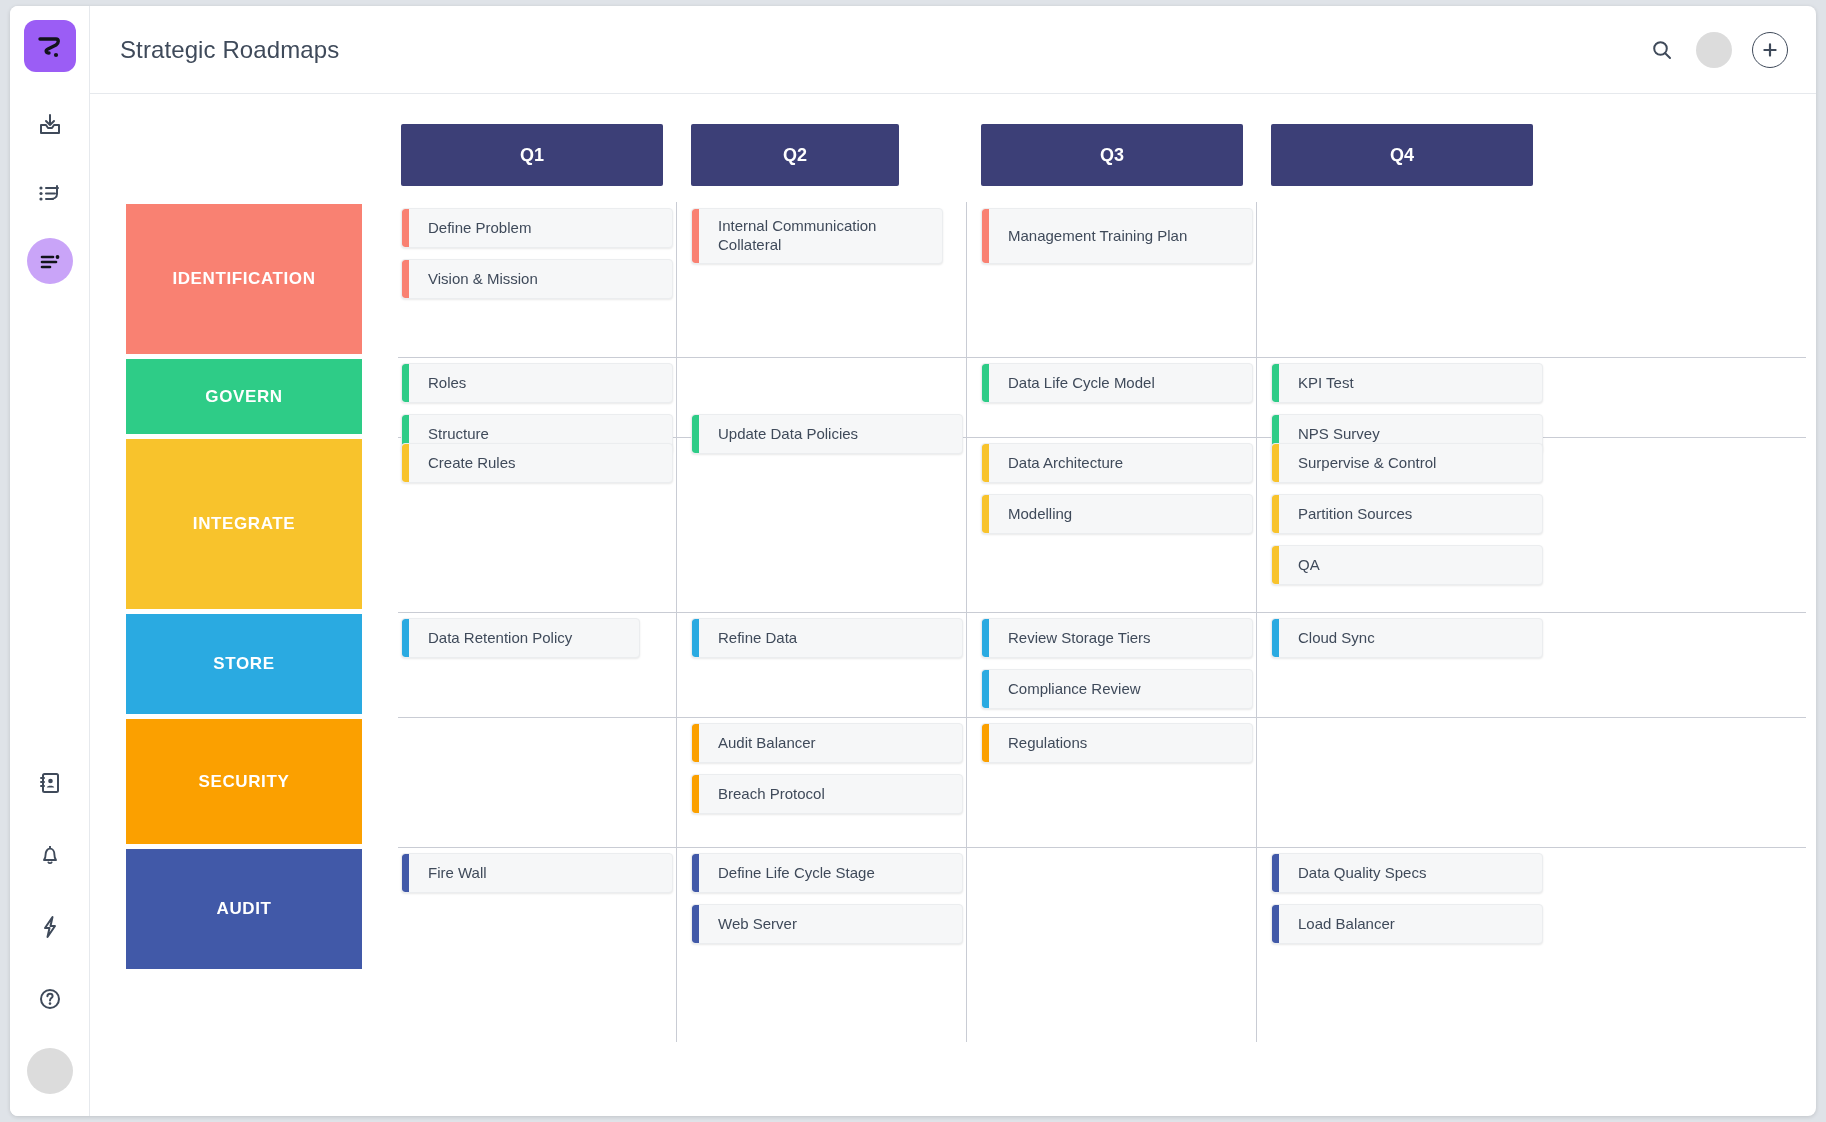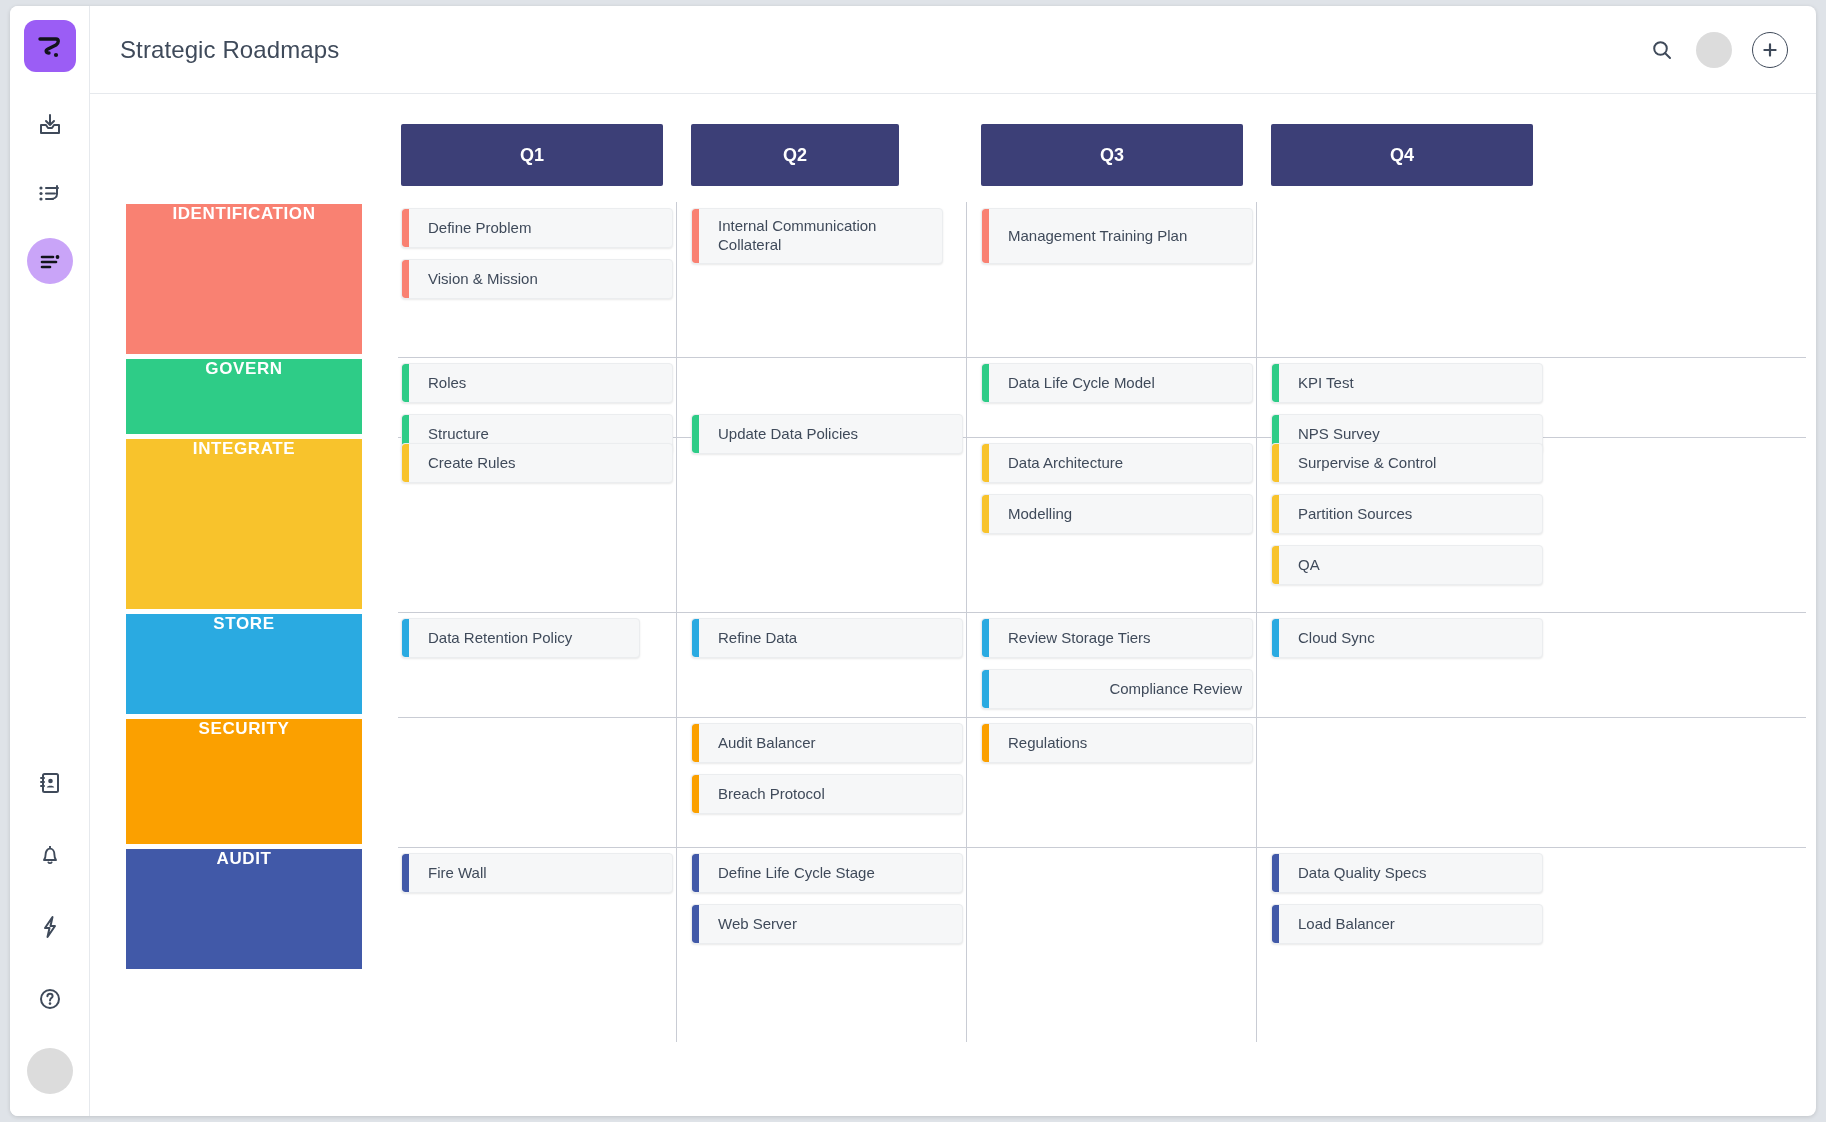--- a/index.html
+++ b/index.html
@@ -154,21 +154,21 @@
     right: 10px;
     height: 1px;
     background: #c9ccd4;
   }
 
   
   .cat {
     position: absolute;
     left: 36px;
     width: 236px;
-    display: flex; justify-content: center;
+    display: flex; align-items: center; justify-content: center;
     color: #ffffff;
     font-size: 17px;
     font-weight: bold;
     letter-spacing: 0.6px;
   }
 
   
   .card {
     position: absolute;
     height: 40px;
@@ -400,21 +400,21 @@
             <div class="ctext">Data Retention Policy</div>
           </div>
           <div class="card" style="left: 601px; top: 524px; width: 272px;">
             <div class="bar" style="background: rgb(42, 170, 225);"></div>
             <div class="ctext">Refine Data</div>
           </div>
           <div class="card" style="left: 891px; top: 524px; width: 272px;">
             <div class="bar" style="background: rgb(42, 170, 225);"></div>
             <div class="ctext">Review Storage Tiers</div>
           </div>
-          <div class="card" style="left: 891px; top: 575px; width: 272px; justify-content: flex-end;">
+          <div class="card" style="left: 891px; top: 575px; width: 272px;">
             <div class="bar" style="background: rgb(42, 170, 225);"></div>
             <div class="ctext">Compliance Review</div>
           </div>
           <div class="card" style="left: 1181px; top: 524px; width: 272px;">
             <div class="bar" style="background: rgb(42, 170, 225);"></div>
             <div class="ctext">Cloud Sync</div>
           </div>
           <div class="cat" style="top: 625px; height: 125px; background: rgb(251, 160, 0);">
             <span>SECURITY</span>
           </div>

